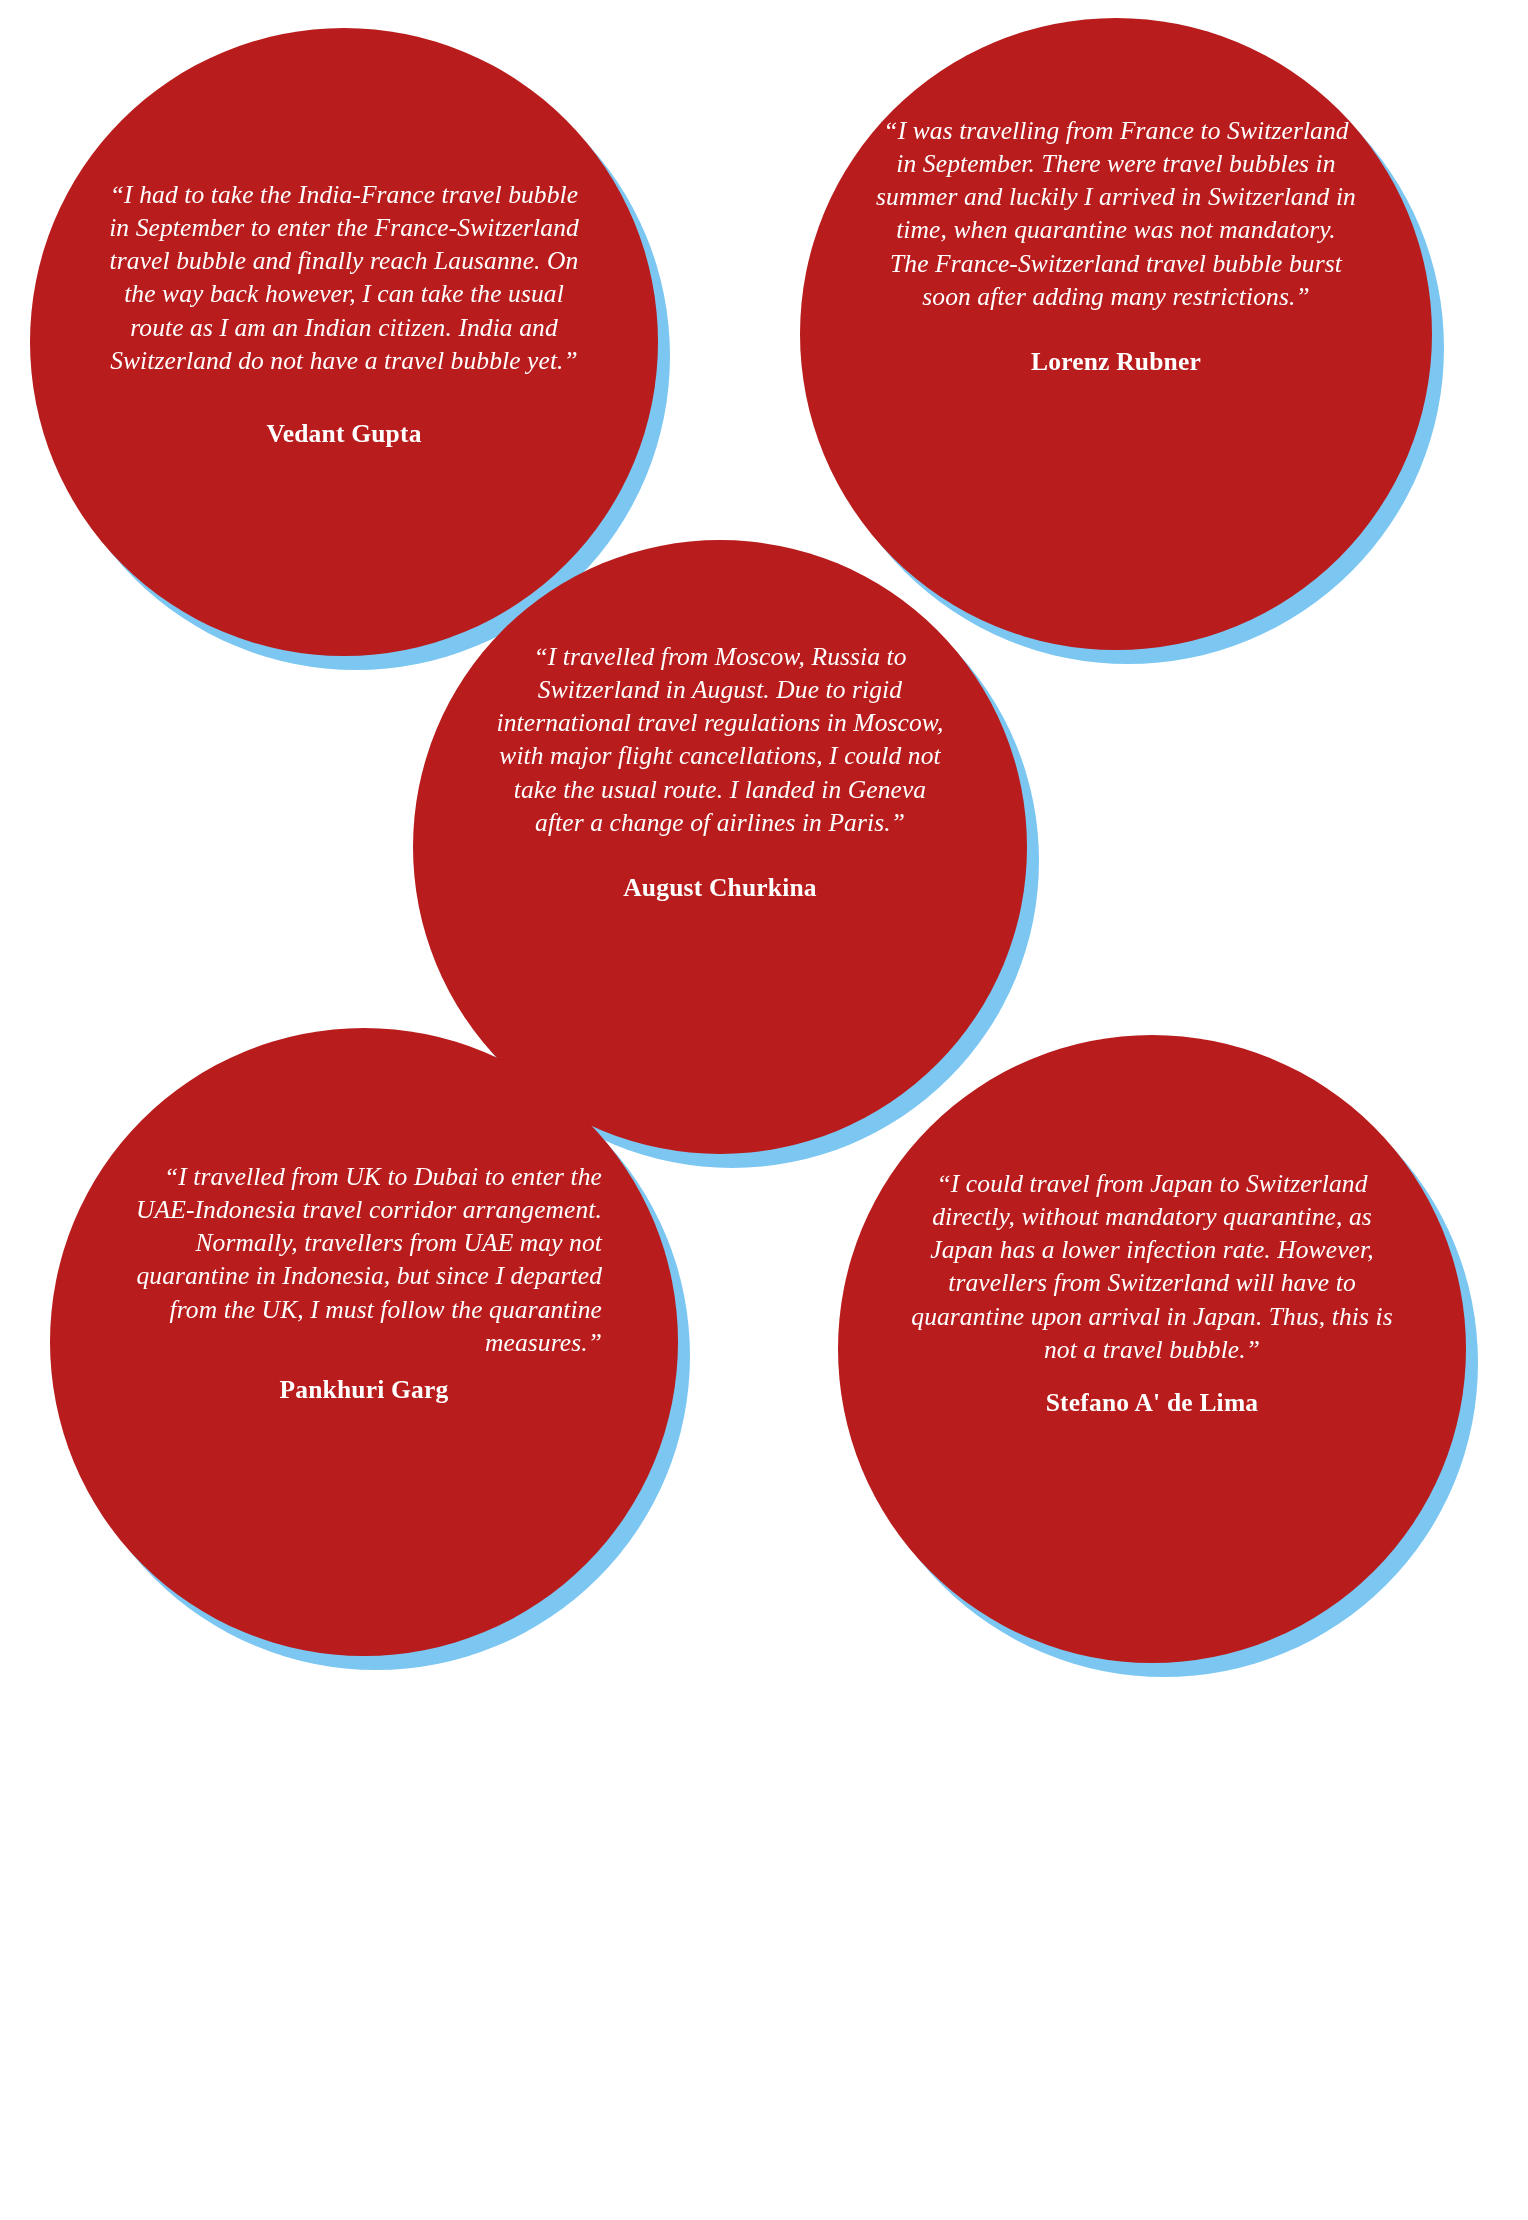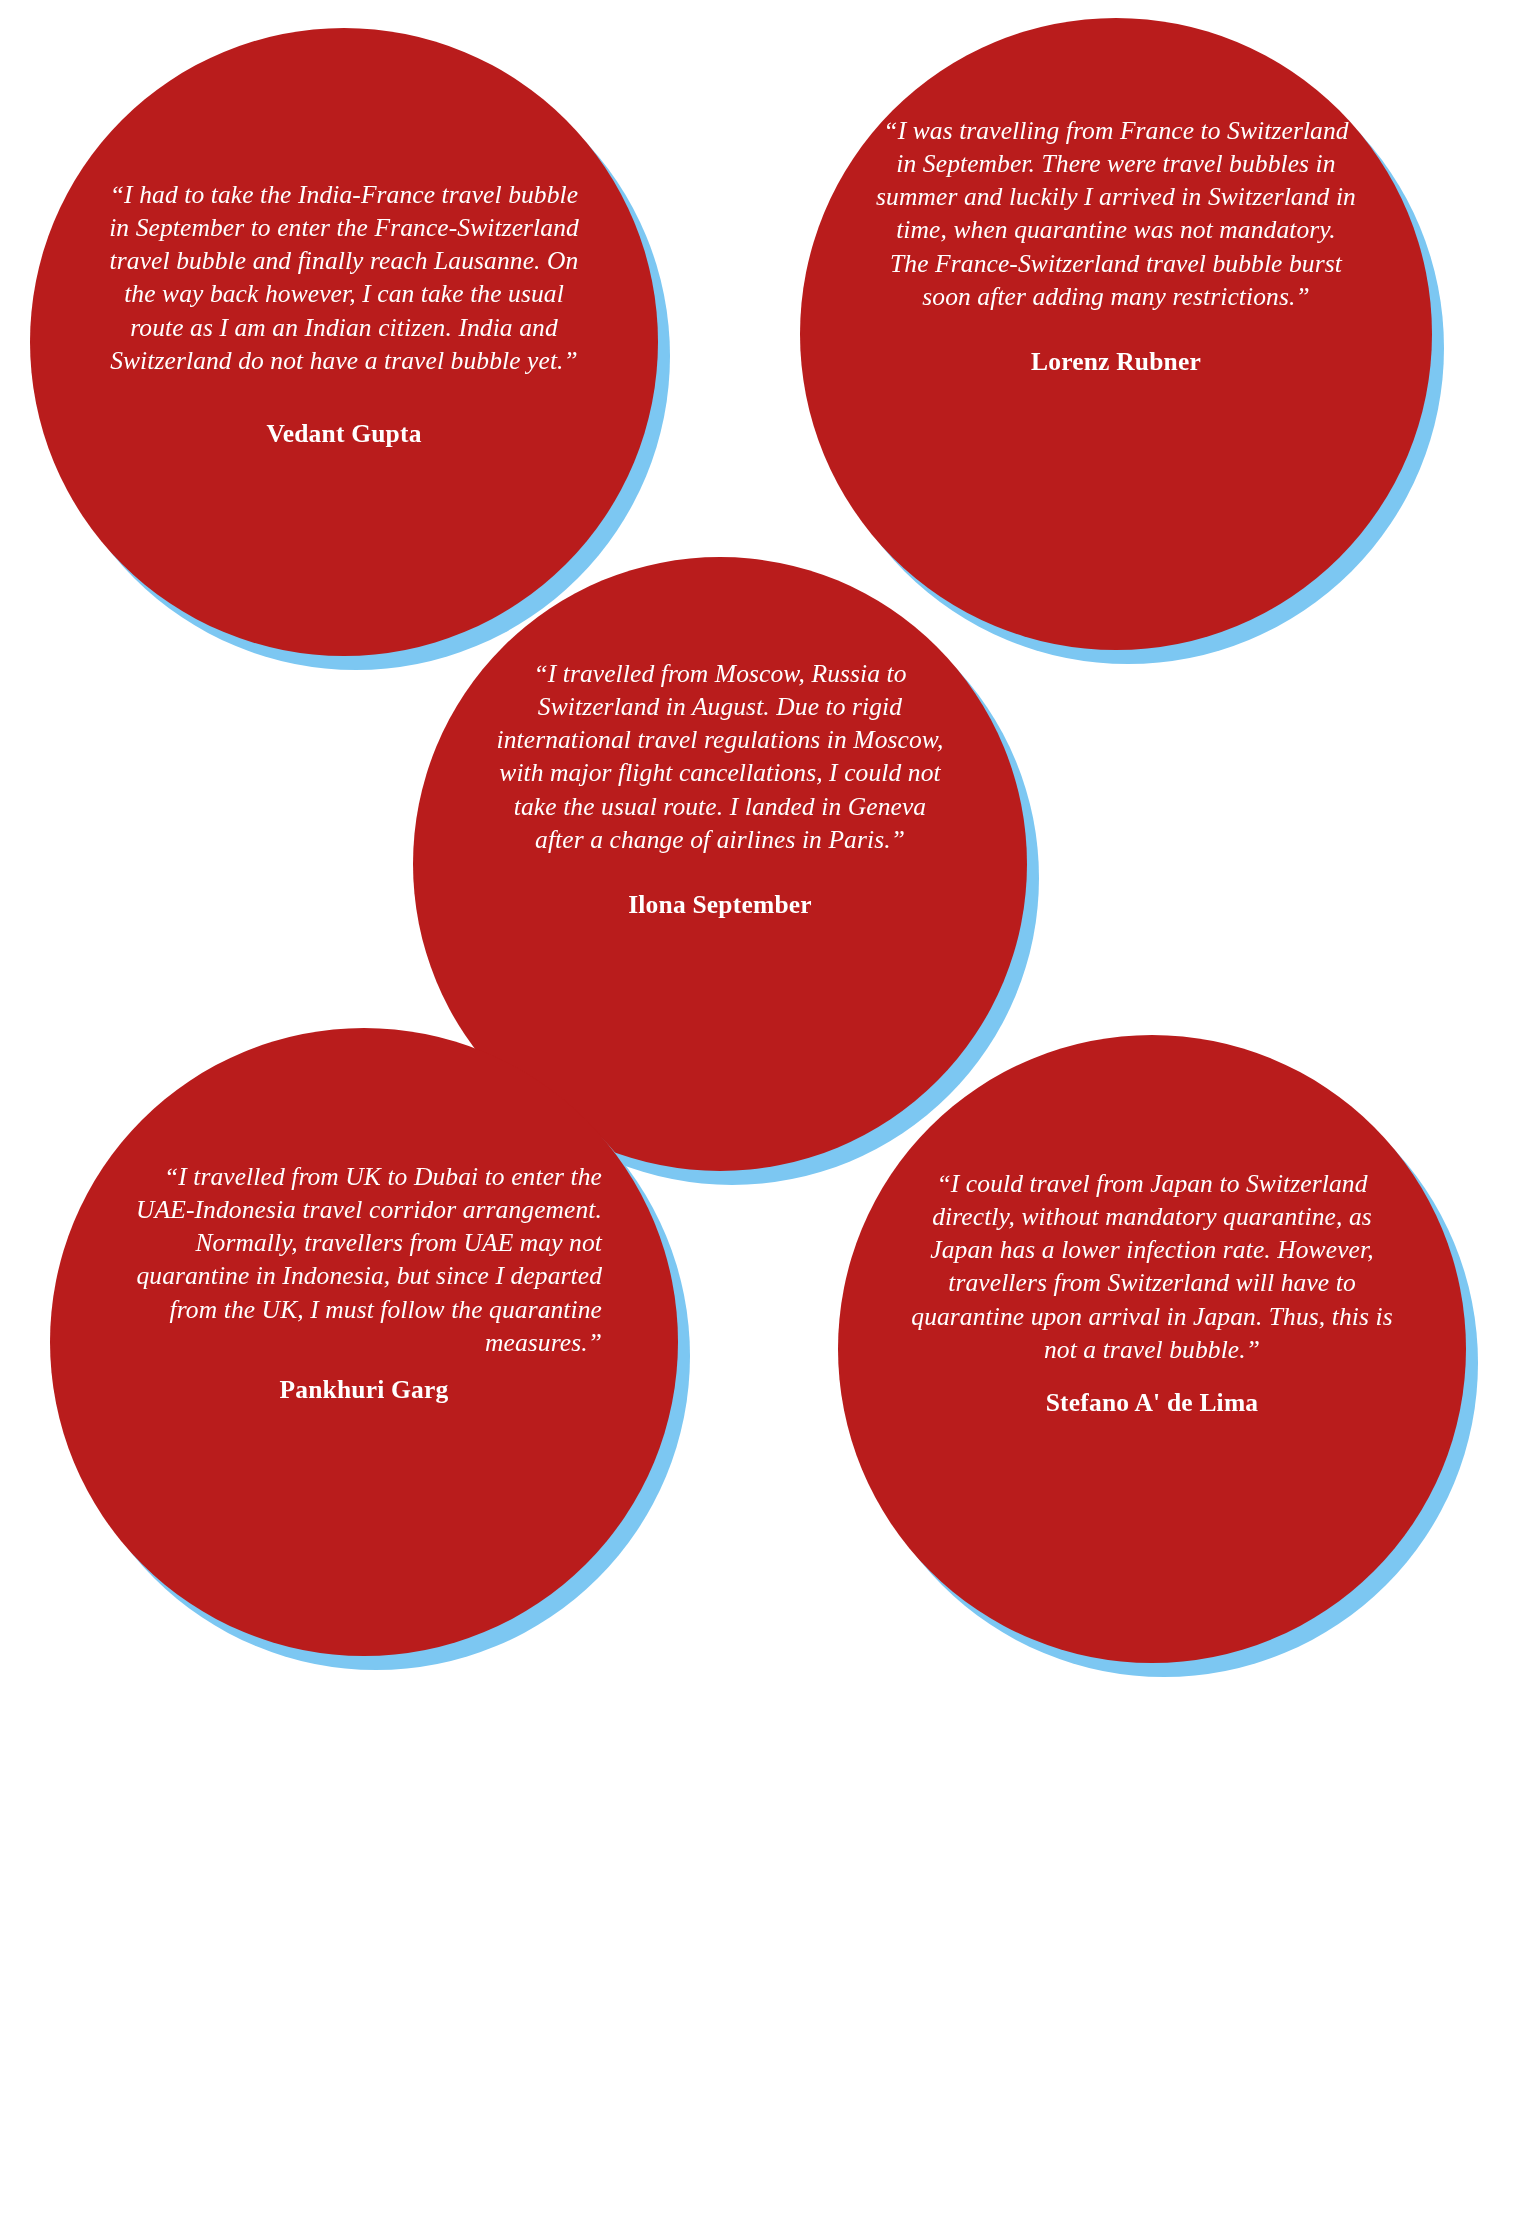--- a/index.html
+++ b/index.html
@@ -82,21 +82,21 @@
   #bubble-1 .quote-text { font-size: 25.5px; }
   #bubble-1 .author-name { font-size: 25.5px; margin-top: 42px; }
 
   
   #bubble-2 { left: 800px; top: 18px;  width: 632px; height: 632px; }
   #bubble-2 .content { top: 96px; padding: 0 76px; }
   #bubble-2 .quote-text { font-size: 25.5px; }
   #bubble-2 .author-name { font-size: 25.5px; margin-top: 34px; }
 
   
-  #bubble-3 { left: 413px; top: 557px; width: 614px; height: 614px; }
+  #bubble-3 { left: 413px; top: 540px; width: 614px; height: 614px; }
   #bubble-3 .content { top: 100px; padding: 0 76px; }
   #bubble-3 .quote-text { font-size: 25.5px; }
   #bubble-3 .author-name { font-size: 25.5px; margin-top: 34px; }
 
   
   #bubble-4 { left: 50px;  top: 1028px; width: 628px; height: 628px; }
   #bubble-4 .content { top: 132px; padding: 0 76px; }
   #bubble-4 .quote-text { font-size: 25.5px; text-align: right; }
   #bubble-4 .author-name { font-size: 25.5px; margin-top: 16px; }
 
@@ -129,21 +129,21 @@
         <p class="author-name">Lorenz Rubner</p>
       </div>
     </div>
   </div>
 
   <div class="bubble" id="bubble-3">
     <div class="shadow-disc"></div>
     <div class="main-disc">
       <div class="content">
         <p class="quote-text">“I travelled from Moscow, Russia to Switzerland in August. Due to rigid international travel regulations in Moscow, with major flight cancellations, I could not take the usual route. I landed in Geneva after a change of airlines in Paris.”</p>
-        <p class="author-name">Ilona September</p>
+        <p class="author-name">August Churkina</p>
       </div>
     </div>
   </div>
 
   <div class="bubble" id="bubble-4">
     <div class="shadow-disc"></div>
     <div class="main-disc">
       <div class="content">
         <p class="quote-text">“I travelled from UK to Dubai to enter the UAE-Indonesia travel corridor arrangement. Normally, travellers from UAE may not quarantine in Indonesia, but since I departed from the UK, I must follow the quarantine measures.”</p>
         <p class="author-name">Pankhuri Garg</p>

